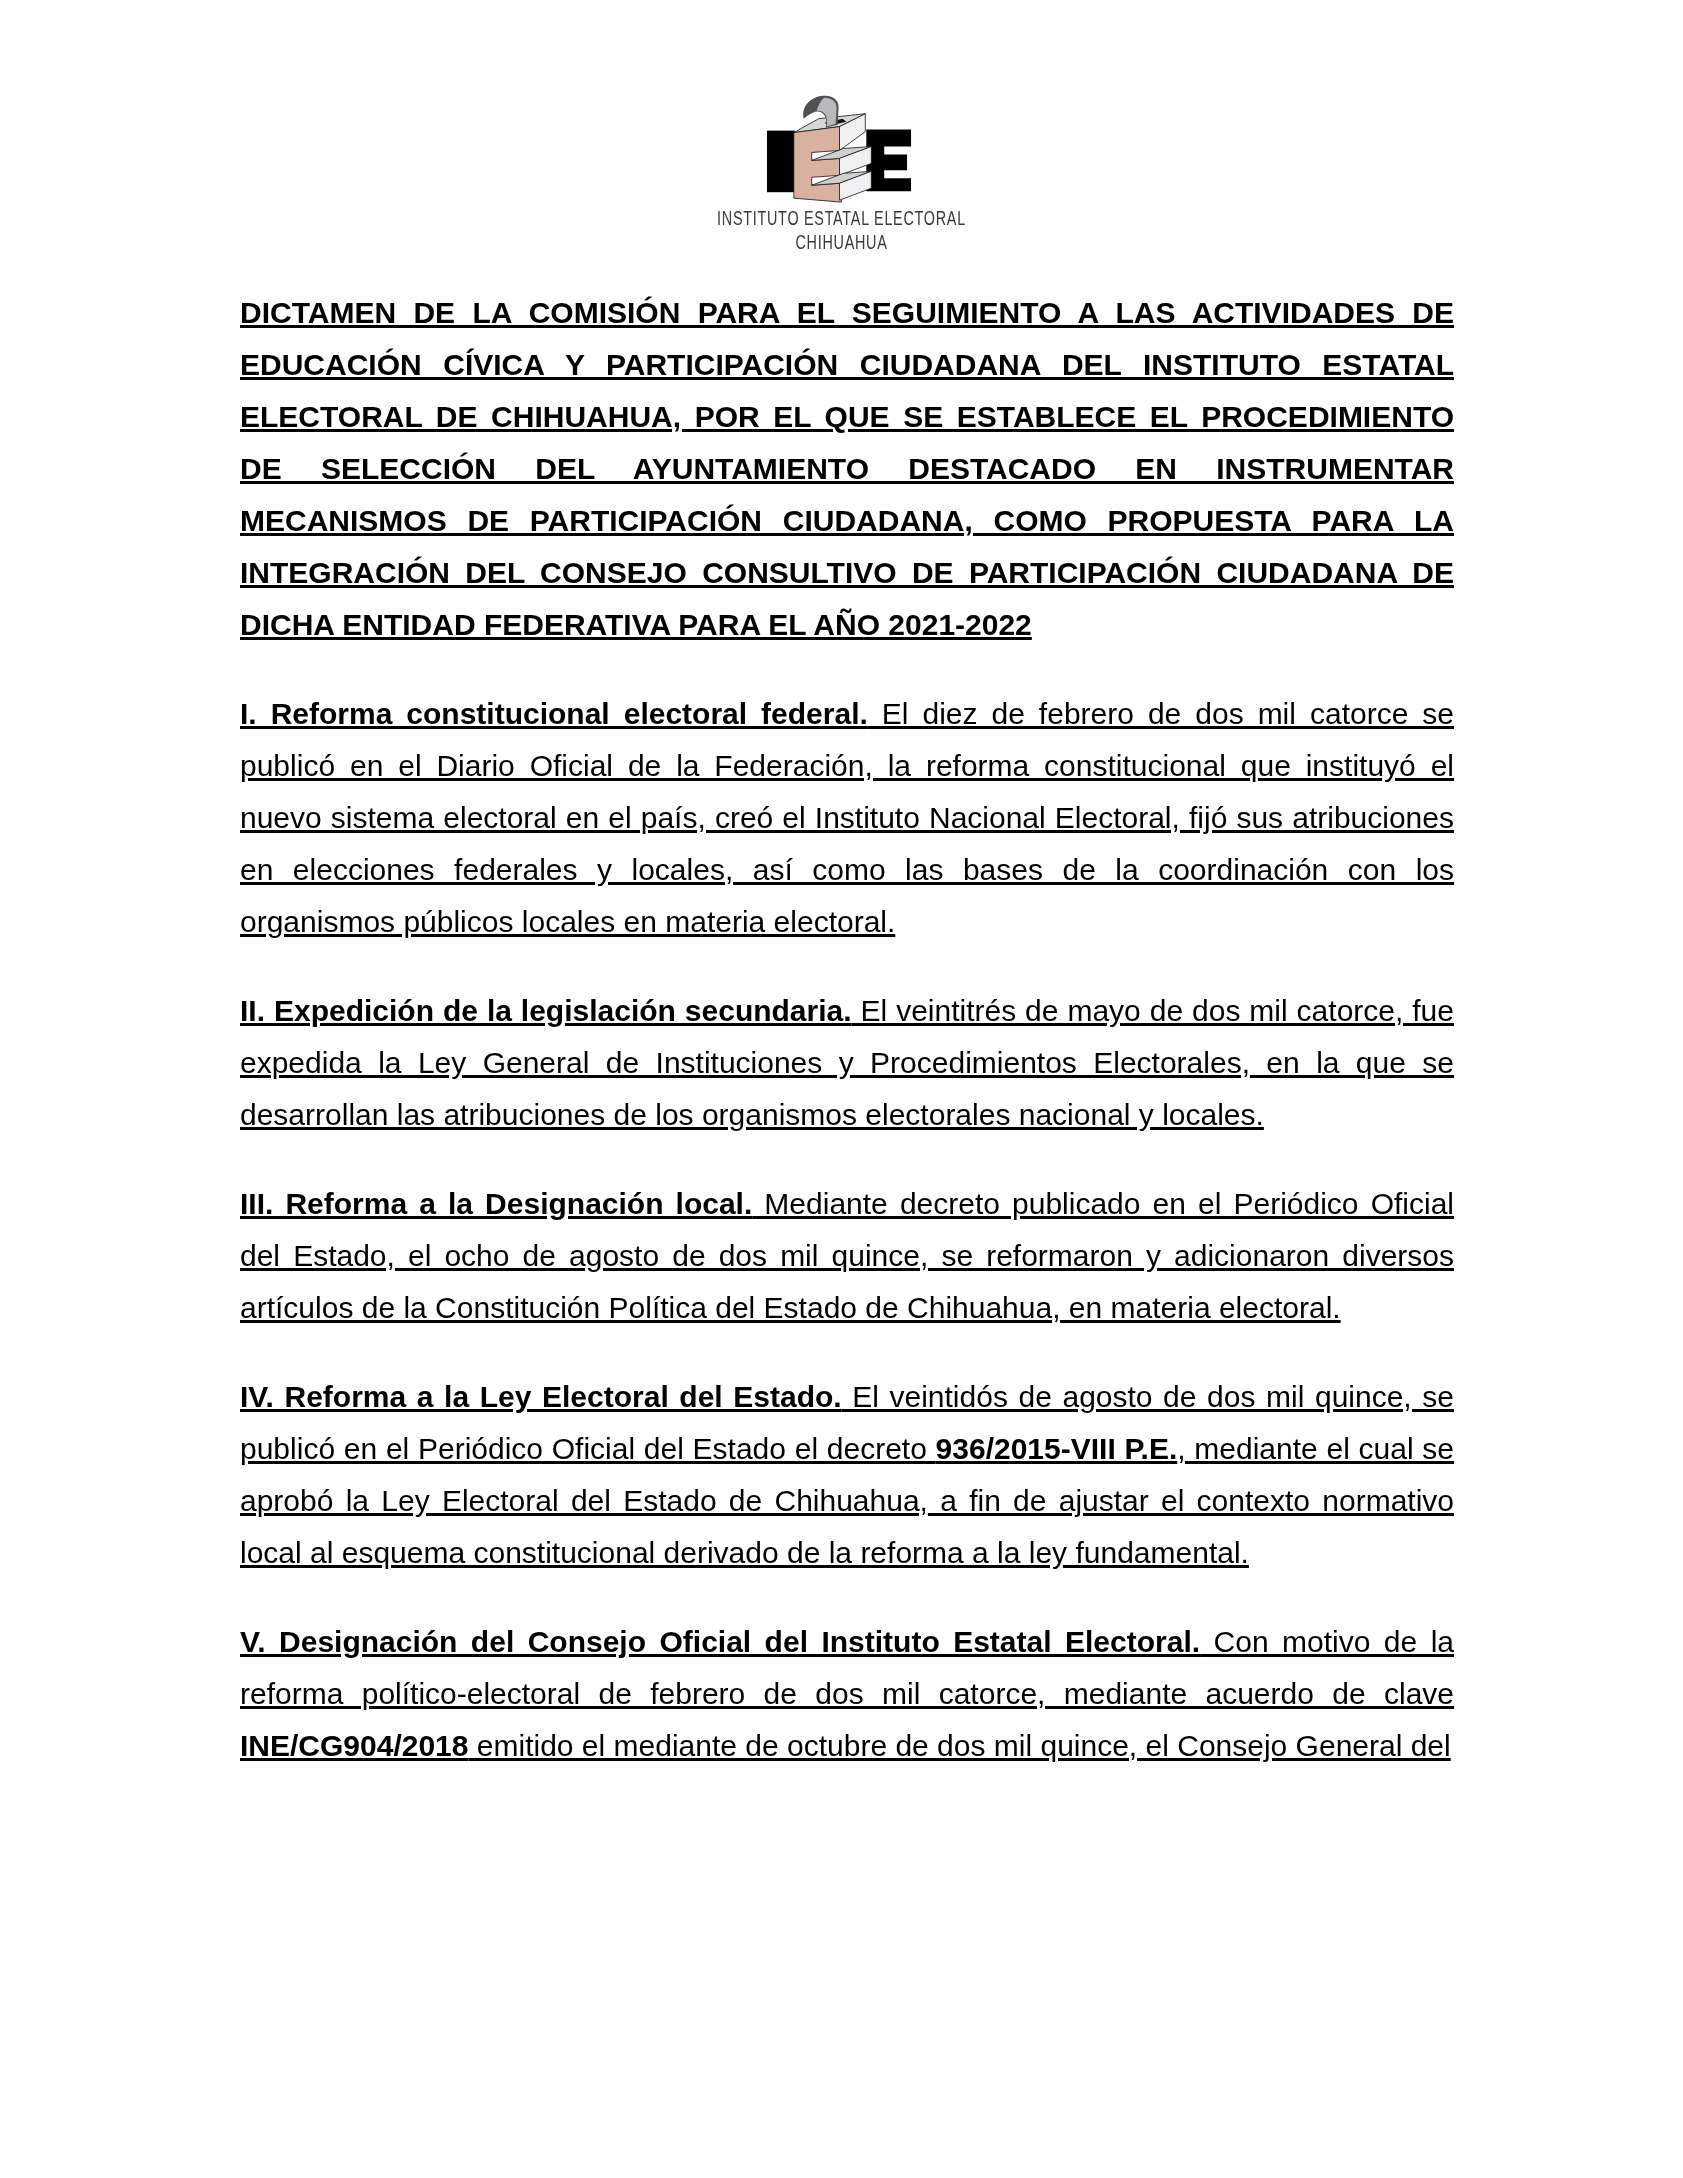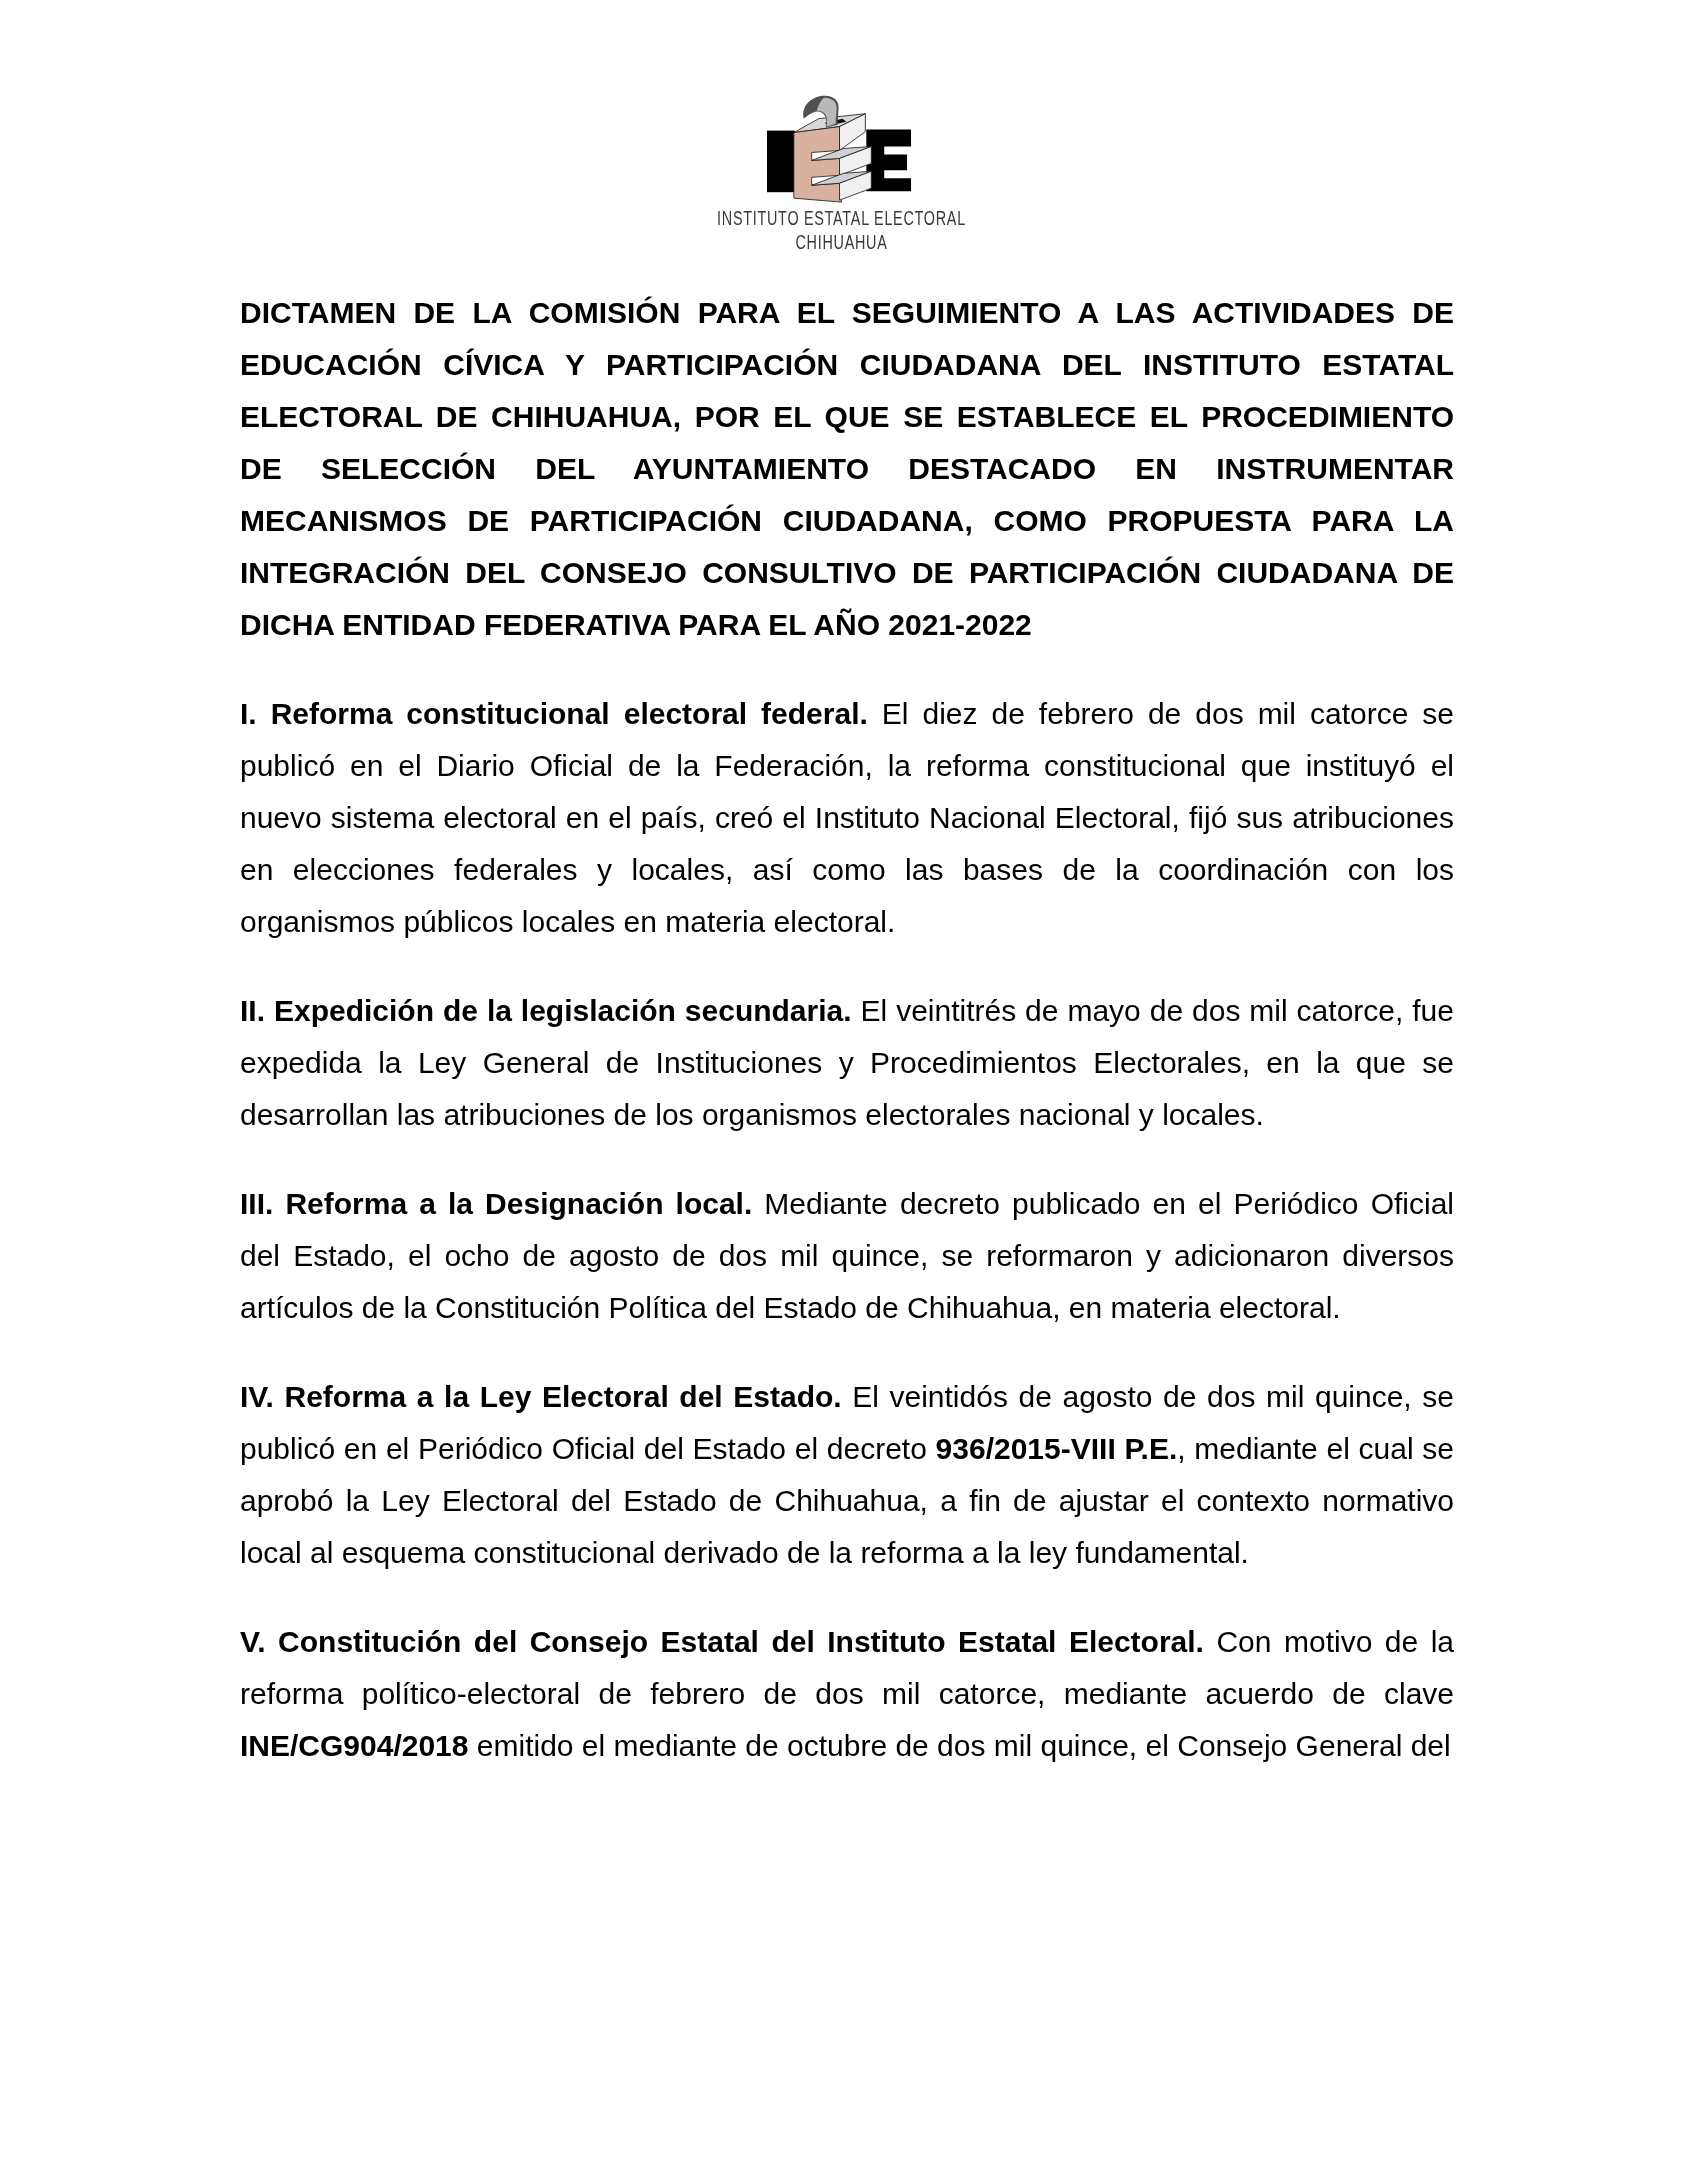--- a/index.html
+++ b/index.html
@@ -20,20 +20,21 @@
     color:#3a3a3a;
     font-size:20px;line-height:24px;letter-spacing:1px;
     white-space:nowrap;
   }
   .wm-line{display:block;}
   
   .content{
     position:absolute;left:240px;top:287px;width:1214px;
     font-size:30px;line-height:52px;
     text-align:justify;
+    text-decoration:underline;
   }
   .doc-title{margin:0;font-weight:bold;}
   .section-heading{
     margin:34px 0 0 0;
     font-size:30px;line-height:52px;
     font-weight:bold;text-align:center;
   }
   .paragraphs{margin-top:16px;}
   .body-para{margin:37px 0 0 0;}
   .body-para .b{font-weight:bold;}
@@ -77,19 +78,19 @@
     </div>
   </header>
 
   <main class="content">
     <p class="doc-title">DICTAMEN DE LA COMISIÓN PARA EL SEGUIMIENTO A LAS ACTIVIDADES DE EDUCACIÓN CÍVICA Y PARTICIPACIÓN CIUDADANA DEL INSTITUTO ESTATAL ELECTORAL DE CHIHUAHUA, POR EL QUE SE ESTABLECE EL PROCEDIMIENTO DE SELECCIÓN DEL AYUNTAMIENTO DESTACADO EN INSTRUMENTAR MECANISMOS DE PARTICIPACIÓN CIUDADANA, COMO PROPUESTA PARA LA INTEGRACIÓN DEL CONSEJO CONSULTIVO DE PARTICIPACIÓN CIUDADANA DE DICHA ENTIDAD FEDERATIVA PARA EL AÑO 2021-2022</p>
     <div class="paragraphs" id="paragraphs">
         <p class="body-para"><span class="b">I. Reforma constitucional electoral federal.</span><span> El diez de febrero de dos mil catorce se publicó en el Diario Oficial de la Federación, la reforma constitucional que instituyó el nuevo sistema electoral en el país, creó el Instituto Nacional Electoral, fijó sus atribuciones en elecciones federales y locales, así como las bases de la coordinación con los organismos públicos locales en materia electoral.</span></p>
         <p class="body-para"><span class="b">II. Expedición de la legislación secundaria.</span><span> El veintitrés de mayo de dos mil catorce, fue expedida la Ley General de Instituciones y Procedimientos Electorales, en la que se desarrollan las atribuciones de los organismos electorales nacional y locales.</span></p>
         <p class="body-para"><span class="b">III. Reforma a la Designación local.</span><span> Mediante decreto publicado en el Periódico Oficial del Estado, el ocho de agosto de dos mil quince, se reformaron y adicionaron diversos artículos de la Constitución Política del Estado de Chihuahua, en materia electoral.</span></p>
         <p class="body-para"><span class="b">IV. Reforma a la Ley Electoral del Estado.</span><span> El veintidós de agosto de dos mil quince, se publicó en el Periódico Oficial del Estado el decreto </span><span class="b">936/2015-VIII P.E.</span><span>, mediante el cual se aprobó la Ley Electoral del Estado de Chihuahua, a fin de ajustar el contexto normativo local al esquema constitucional derivado de la reforma a la ley fundamental.</span></p>
-        <p class="body-para"><span class="b">V. Constitución del Consejo Estatal del Instituto Estatal Electoral.</span><span> Con motivo de la reforma político-electoral de febrero de dos mil catorce, mediante acuerdo de clave </span><span class="b">INE/CG904/2018</span><span> emitido el mediante de octubre de dos mil quince, el Consejo General del</span></p>
+        <p class="body-para"><span class="b">V. Designación del Consejo Oficial del Instituto Estatal Electoral.</span><span> Con motivo de la reforma político-electoral de febrero de dos mil catorce, mediante acuerdo de clave </span><span class="b">INE/CG904/2018</span><span> emitido el mediante de octubre de dos mil quince, el Consejo General del</span></p>
       </div>
   </main>
 
   <span class="page-number">1</span>
 </div>
 
 
 </body></html>

